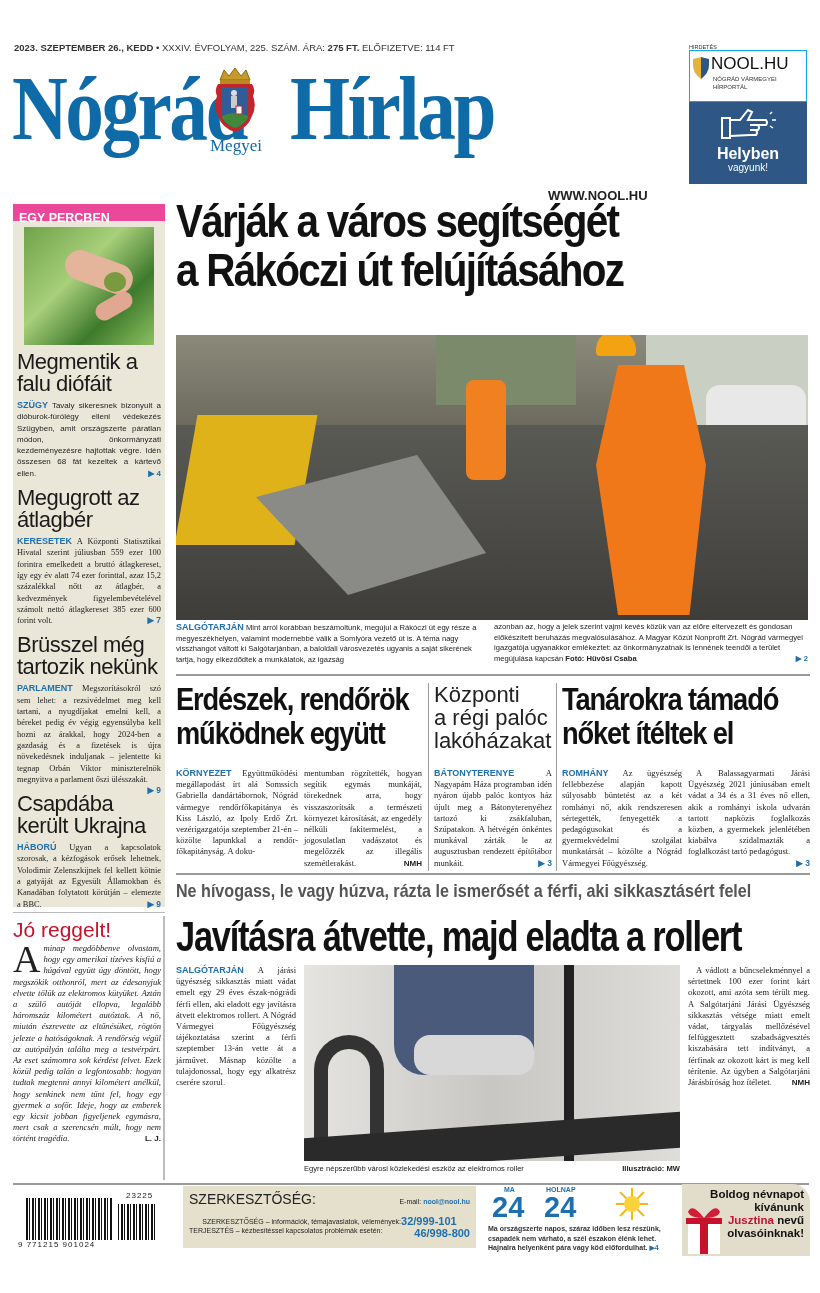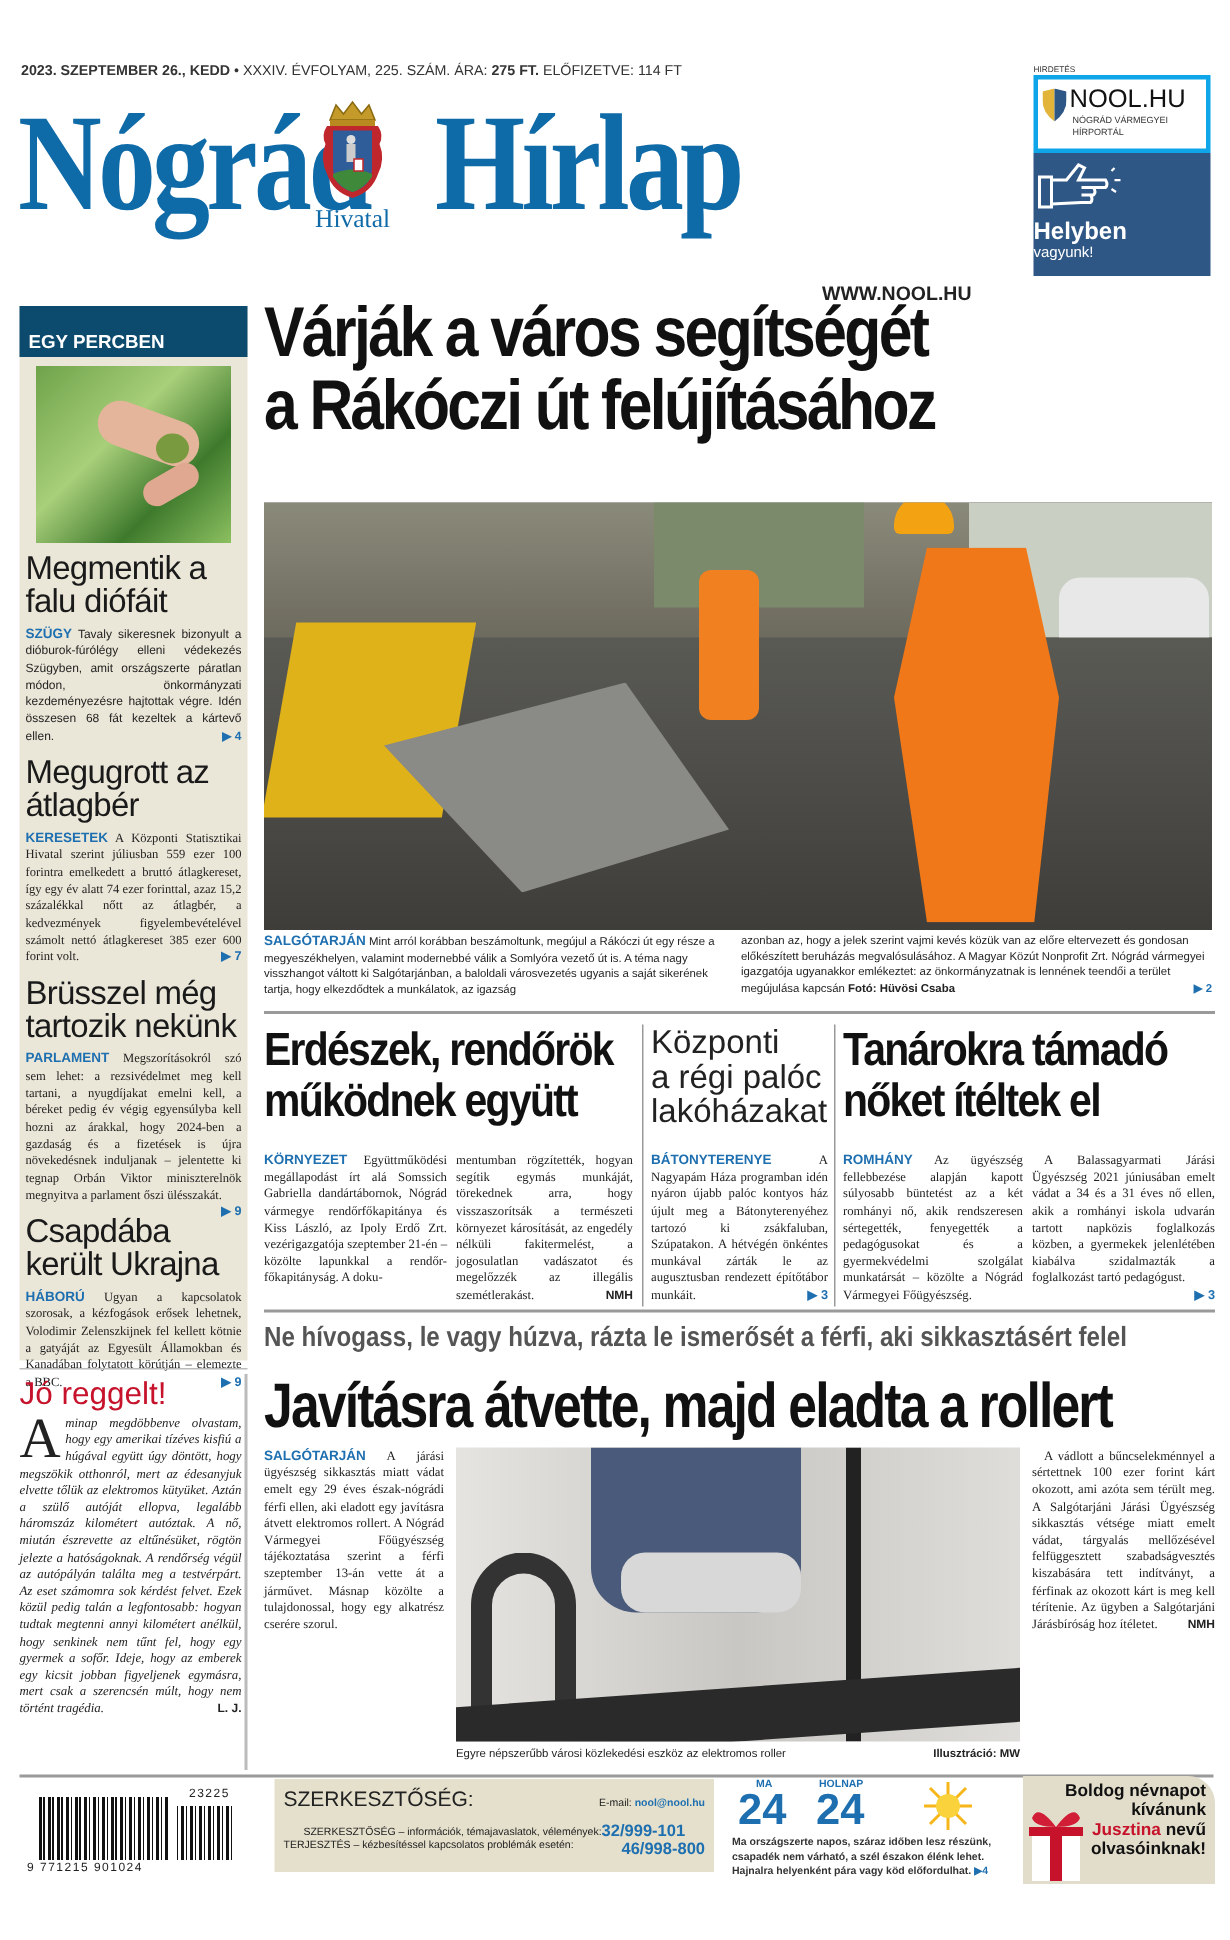--- a/index.html
+++ b/index.html
@@ -10,24 +10,24 @@
 .kicker{color:#1e6fb0;font-family:"Liberation Sans",sans-serif;font-weight:bold;font-size:9px;text-transform:uppercase}
 .ref{color:#1e6fb0;font-family:"Liberation Sans",sans-serif;font-weight:bold;float:right}
 .masthead-top{left:14px;top:42px;font-size:9.5px;font-family:"Liberation Sans",sans-serif;color:#333}
 .masthead-top b{font-weight:bold}
 .logo-word{font-family:"Liberation Serif",serif;font-weight:bold;color:#0f6aa8;font-size:92px;letter-spacing:-3px;transform:scaleX(0.84);transform-origin:left top;line-height:1}
 .crest{left:212px;top:66px;width:46px;height:72px}
 .megyei{left:210px;top:136px;font-size:17px;color:#0f6aa8;font-family:"Liberation Serif",serif}
 .www{left:548px;top:188px;font-size:13px;font-weight:bold;font-family:"Liberation Sans",sans-serif;color:#222}
 .ad{left:689px;top:44px;width:118px;height:140px}
 .ad-label{font-size:5.5px;font-family:"Liberation Sans",sans-serif;color:#333}
-.ad-top{border:3px solid #0ea5e9;height:52px;background:#fff;position:relative}
-.ad-bottom{background:#2e5785;height:82px;position:relative;color:#fff;font-family:"Liberation Sans",sans-serif}
+.ad-top{border:1px solid #0ea5e9;height:52px;background:#fff;position:relative}
+.ad-bottom{background:#2e5785;height:82px;position:relative;color:#fff;text-align:center;font-family:"Liberation Sans",sans-serif}
 .sidebar{left:13px;top:204px;width:152px;height:703px;background:#ebe7d8}
-.sidebar-tag{background:#0c4a6e;color:#fff;font-family:"Liberation Sans",sans-serif;font-weight:bold;font-size:12.5px;padding:17px 6px;height:17px}
+.sidebar-tag{background:#ec4899;color:#fff;font-family:"Liberation Sans",sans-serif;font-weight:bold;font-size:12.5px;padding:7px 6px;height:17px}
 .side-photo{margin:6px auto 0;width:130px;height:118px;background:linear-gradient(135deg,#6ea34a,#a8cf7a 40%,#3e7a2c 70%,#8cc060);position:relative;overflow:hidden}
 .side-h{font-family:"Liberation Sans",sans-serif;font-size:22px;line-height:22px;color:#1a1a1a;padding:0 4px;margin-top:6px;letter-spacing:-0.5px}
 .side-p{font-size:8.4px;line-height:11.3px;padding:0 4px;margin-top:5px;text-align:justify}
 .side-p.sansbody{font-family:"Liberation Sans",sans-serif;font-size:8px}
 .mainhead{left:176px;top:196px;width:636px;font-family:"Liberation Sans",sans-serif;font-weight:bold;font-size:47px;line-height:49px;letter-spacing:-2px;transform:scaleX(0.86);transform-origin:left top;white-space:nowrap;color:#111}
 .mainphoto{left:176px;top:335px;width:632px;height:285px;overflow:hidden;background:#6b6b62}
 .cap{font-family:"Liberation Sans",sans-serif;font-size:7.6px;line-height:10.5px;color:#222}
 .divider{height:2px;background:#9a9a9a}
 .h2{font-family:"Liberation Sans",sans-serif;font-weight:bold;font-size:31px;line-height:34px;letter-spacing:-1.3px;transform:scaleX(0.88);transform-origin:left top;white-space:nowrap;color:#111}
 .h2light{font-family:"Liberation Sans",sans-serif;font-size:22px;line-height:23px;color:#222}
@@ -59,21 +59,21 @@
     <path d="M8 14 L12 4 L17 10 L23 2 L29 10 L34 4 L38 14 Z" fill="#c49a2a" stroke="#8a6a10" stroke-width="1"></path>
     <rect x="8" y="14" width="30" height="4" fill="#b88a20"></rect>
     <path d="M6 18 Q2 24 5 30 Q1 40 6 50 Q10 62 23 66 Q36 62 40 50 Q45 40 41 30 Q44 24 40 18 Z" fill="#c0272d"></path>
     <path d="M10 21 L36 21 L36 46 Q36 58 23 62 Q10 58 10 46 Z" fill="#2f5d9a"></path>
     <path d="M10 50 Q23 44 36 50 L36 52 Q30 60 23 62 Q16 60 10 52 Z" fill="#3f8a3a"></path>
     <circle cx="22" cy="27" r="3" fill="#ddd"></circle>
     <rect x="19" y="30" width="6" height="12" fill="#ccc"></rect>
     <rect x="24" y="40" width="6" height="8" fill="#fff" stroke="#c0272d"></rect>
   </svg>
 </div>
-<div class="abs megyei">Hivatal</div>
+<div class="abs megyei">Megyei</div>
 <div class="abs logo-word" style="left:290px;top:62px">Hírlap</div>
 <div class="abs www">WWW.NOOL.HU</div>
 
 <div class="abs ad">
   <div class="ad-label">HIRDETÉS</div>
   <div class="ad-top">
     <svg class="abs" style="left:3px;top:6px" width="16" height="22" viewBox="0 0 16 22">
       <path d="M0 2 L8 0 L8 22 Q0 16 0 8 Z" fill="#e2b43a"></path>
         <path d="M8 0 L16 2 L16 8 Q16 16 8 22 Z" fill="#2e5785"></path>
     </svg>

